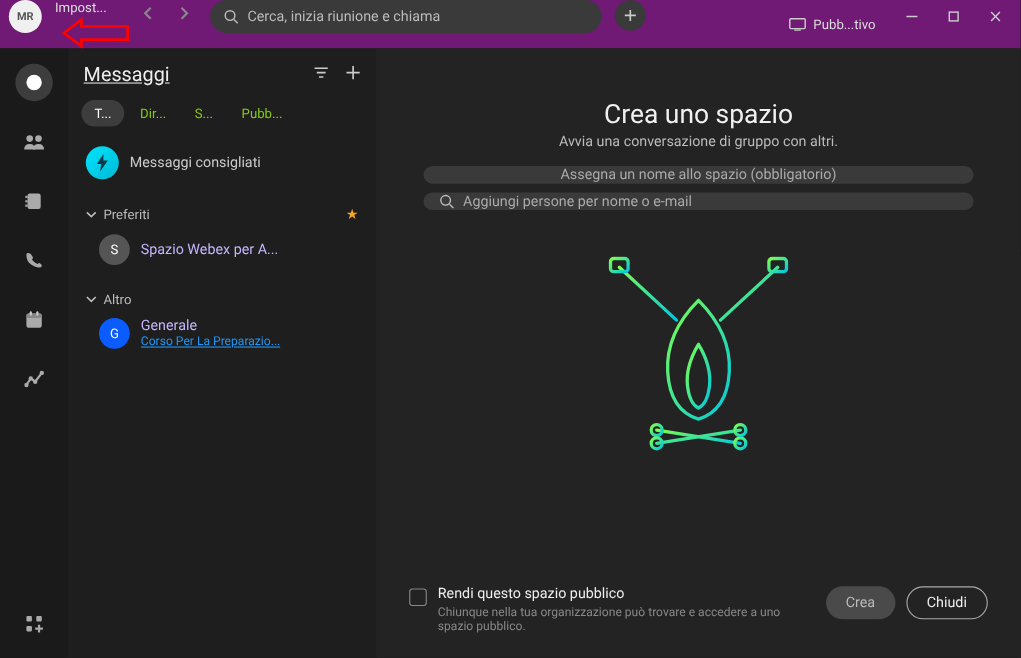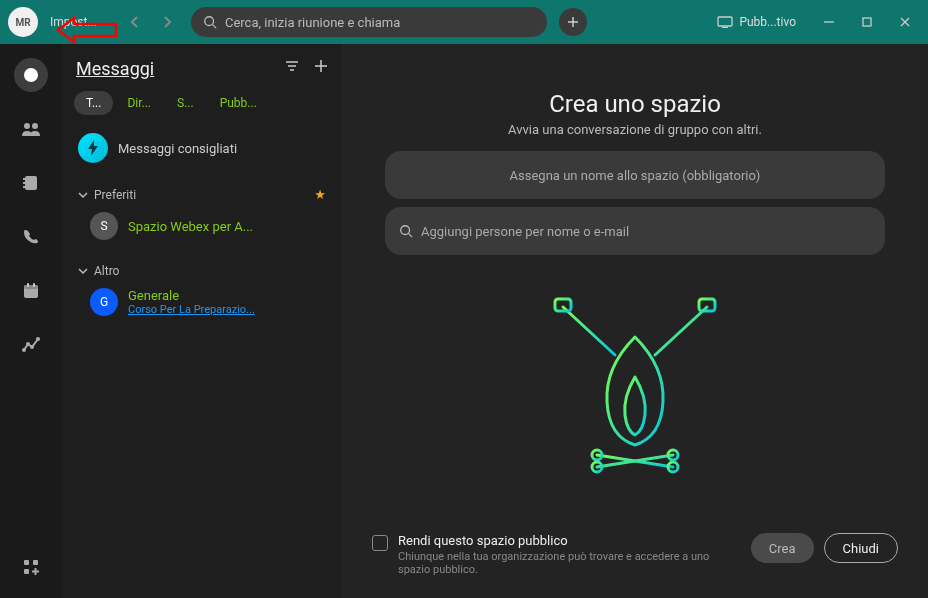--- a/index.html
+++ b/index.html
@@ -1,17 +1,17 @@
 <!DOCTYPE html>
 <html><head>
 <meta charset="utf-8">
 <style>
 * { margin:0; padding:0; box-sizing:border-box; font-family:-apple-system,BlinkMacSystemFont,"Segoe UI",Roboto,Arial,sans-serif; }
 body { background:#1a1a1a; color:#e0e0e0; width:928px; height:598px; overflow:hidden; position:relative; }
-.titlebar { height:44px; display:flex; align-items:center; padding:0 8px; gap:8px; background:#0f766e; }
+.titlebar { height:44px; display:flex; padding:0 8px; gap:8px; background:#701a75; }
 .avatar { width:30px; height:30px; border-radius:50%; background:#f0f0f0; color:#555; display:flex; align-items:center; justify-content:center; font-size:10px; font-weight:700; }
 .status-label { font-size:12px; color:#ddd; margin-left:4px; max-width:54px; overflow:hidden; text-overflow:ellipsis; white-space:nowrap; }
 .nav-arrow { width:24px; height:24px; display:flex; align-items:center; justify-content:center; color:#888; cursor:pointer; border-radius:4px; }
 .searchbar { flex:0 0 356px; height:30px; background:#3a3a3a; border-radius:15px; display:flex; align-items:center; padding:0 12px; gap:8px; margin-left:4px; margin-right:4px; }
 .searchbar svg { flex-shrink:0; }
 .searchbar-text { color:#bbb; font-size:13px; }
 .plus-circle { width:28px; height:28px; border-radius:50%; background:#3a3a3a; display:flex; align-items:center; justify-content:center; color:#ccc; cursor:pointer; }
 .tb-spacer { flex:1; }
 .device-status { display:flex; align-items:center; gap:6px; font-size:12px; color:#ddd; padding:4px 10px; border-radius:4px; cursor:pointer; }
 .device-status-text { max-width:64px; overflow:hidden; text-overflow:ellipsis; white-space:nowrap; }
@@ -33,26 +33,26 @@
 .suggested .sicon { width:30px; height:30px; border-radius:50%; background:linear-gradient(135deg,#00e5ff,#00b8d4); display:flex; align-items:center; justify-content:center; }
 .suggested .slabel { font-size:13px; color:#ccc; }
 .section { margin-top:8px; }
 .section-header { display:flex; align-items:center; gap:6px; padding:4px 6px; cursor:pointer; font-size:12px; color:#bbb; }
 .star { color:#f5a623; margin-left:auto; font-size:13px; }
 .space-row { display:flex; align-items:center; gap:10px; padding:6px 6px 6px 18px; cursor:pointer; border-radius:6px; }
 .space-avatar { width:28px; height:28px; border-radius:50%; display:flex; align-items:center; justify-content:center; font-size:12px; color:#fff; }
 .sa-gray { background:#555; }
 .sa-blue { background:#0b5cff; }
 .space-text { display:flex; flex-direction:column; overflow:hidden; }
-.space-name { font-size:13px; color:#84cc16; white-space:nowrap; overflow:hidden; text-overflow:ellipsis; }
+.space-name { font-size:13px; color:#c4b5fd; white-space:nowrap; overflow:hidden; text-overflow:ellipsis; }
 .space-sub { font-size:11px; color:#2196f3; white-space:nowrap; overflow:hidden; text-overflow:ellipsis;text-decoration:underline; }
 .content { flex:1; background:#232323; position:relative; padding:24px 24px 16px 24px; display:flex; flex-direction:column; align-items:center; }
 .content h1 { font-size:24px; font-weight:400; color:#f0f0f0; margin-top:22px; }
 .content .subtitle { font-size:13px; color:#bbb; margin-top:4px; margin-bottom:14px; }
-.input-pill { width:500px; height:48px; background:#3a3a3a; border-radius:16px; padding:0 14px; display:flex; align-items:center; gap:8px; margin-bottom:8px; }
+.input-pill { width:500px; height:16px; background:#3a3a3a; border-radius:16px; padding:0 14px; display:flex; align-items:center; gap:8px; margin-bottom:8px; }
 .input-pill input { flex:1; background:transparent; border:none; outline:none; color:#ddd; font-size:13px; }
 .input-pill input::placeholder { color:#aaa; text-align:center; }
 .input-pill.search input::placeholder { text-align:left; }
 .campfire { margin-top:34px; margin-bottom:16px; }
 .footer { display:flex; align-items:flex-start; gap:10px; width:100%; padding:0 6px 6px 6px; margin-top:auto; }
 .checkbox { width:16px; height:16px; border:1.5px solid #888; border-radius:3px; margin-top:2px; cursor:pointer; flex-shrink:0; }
 .footer-text { flex:1; }
 .footer-title { font-size:13px; color:#eee; }
 .footer-desc { font-size:11px; color:#888; margin-top:2px; max-width:360px; }
 .footer-buttons { display:flex; gap:10px; align-items:center; }

